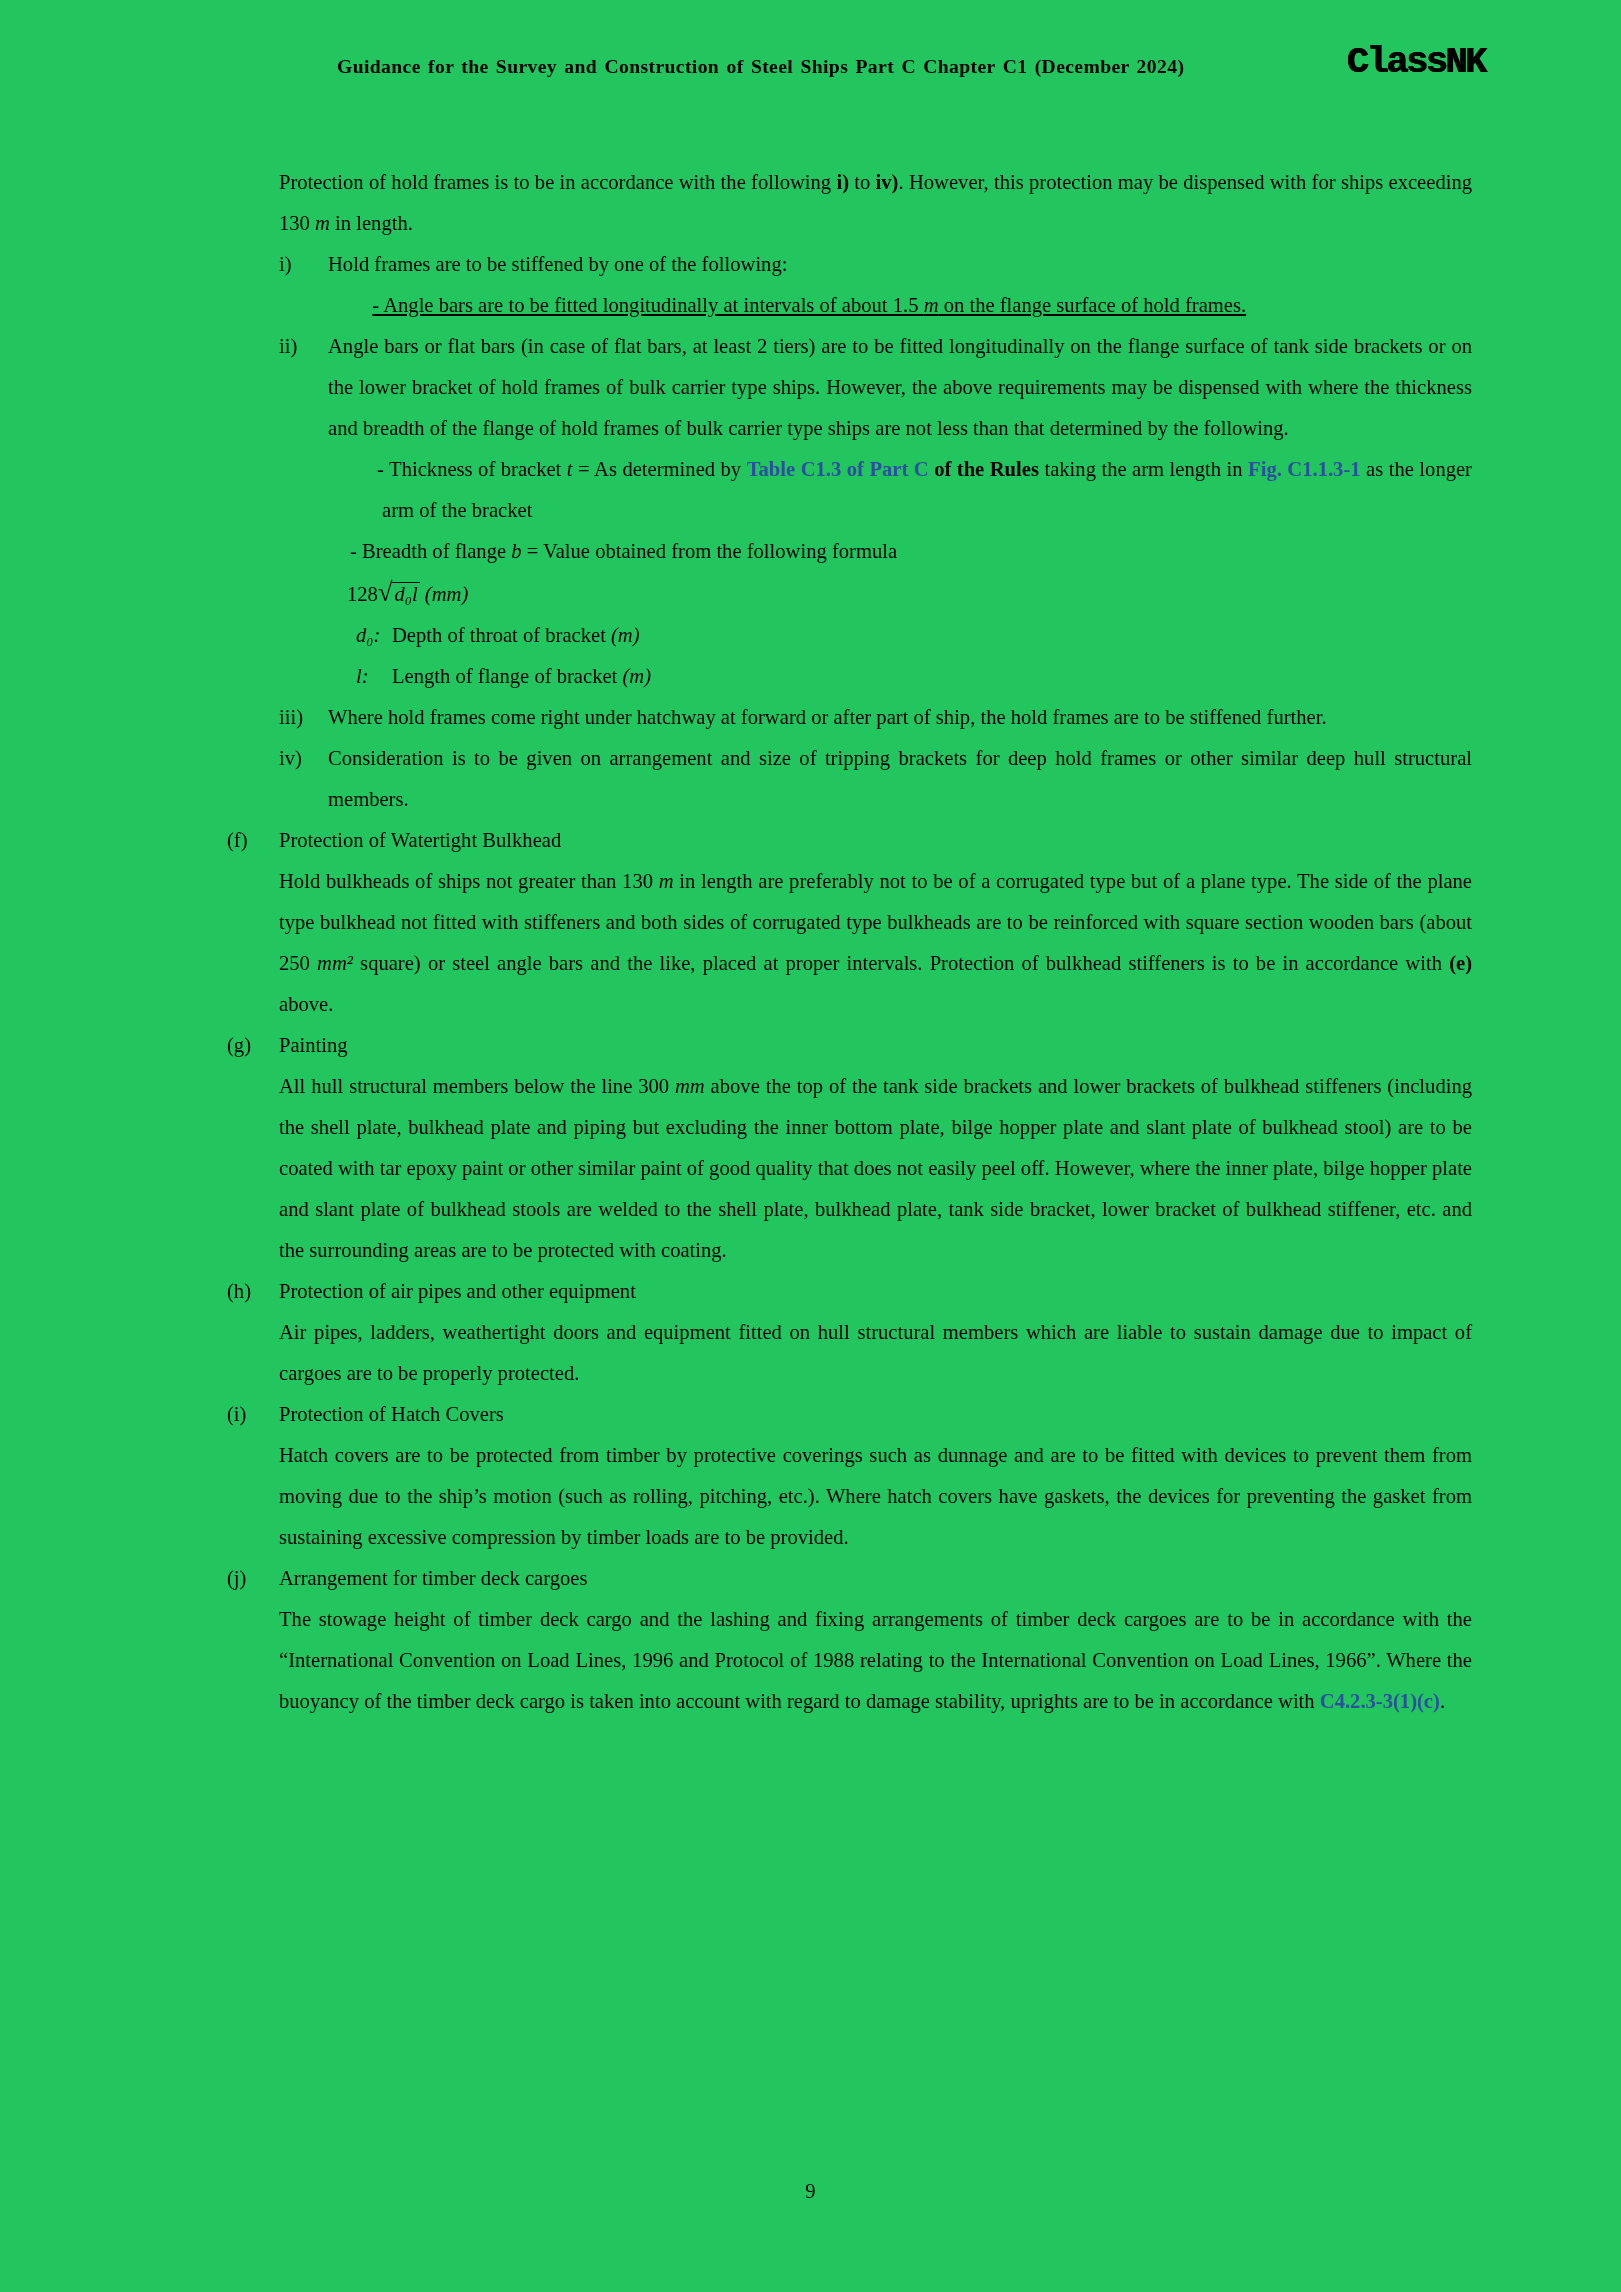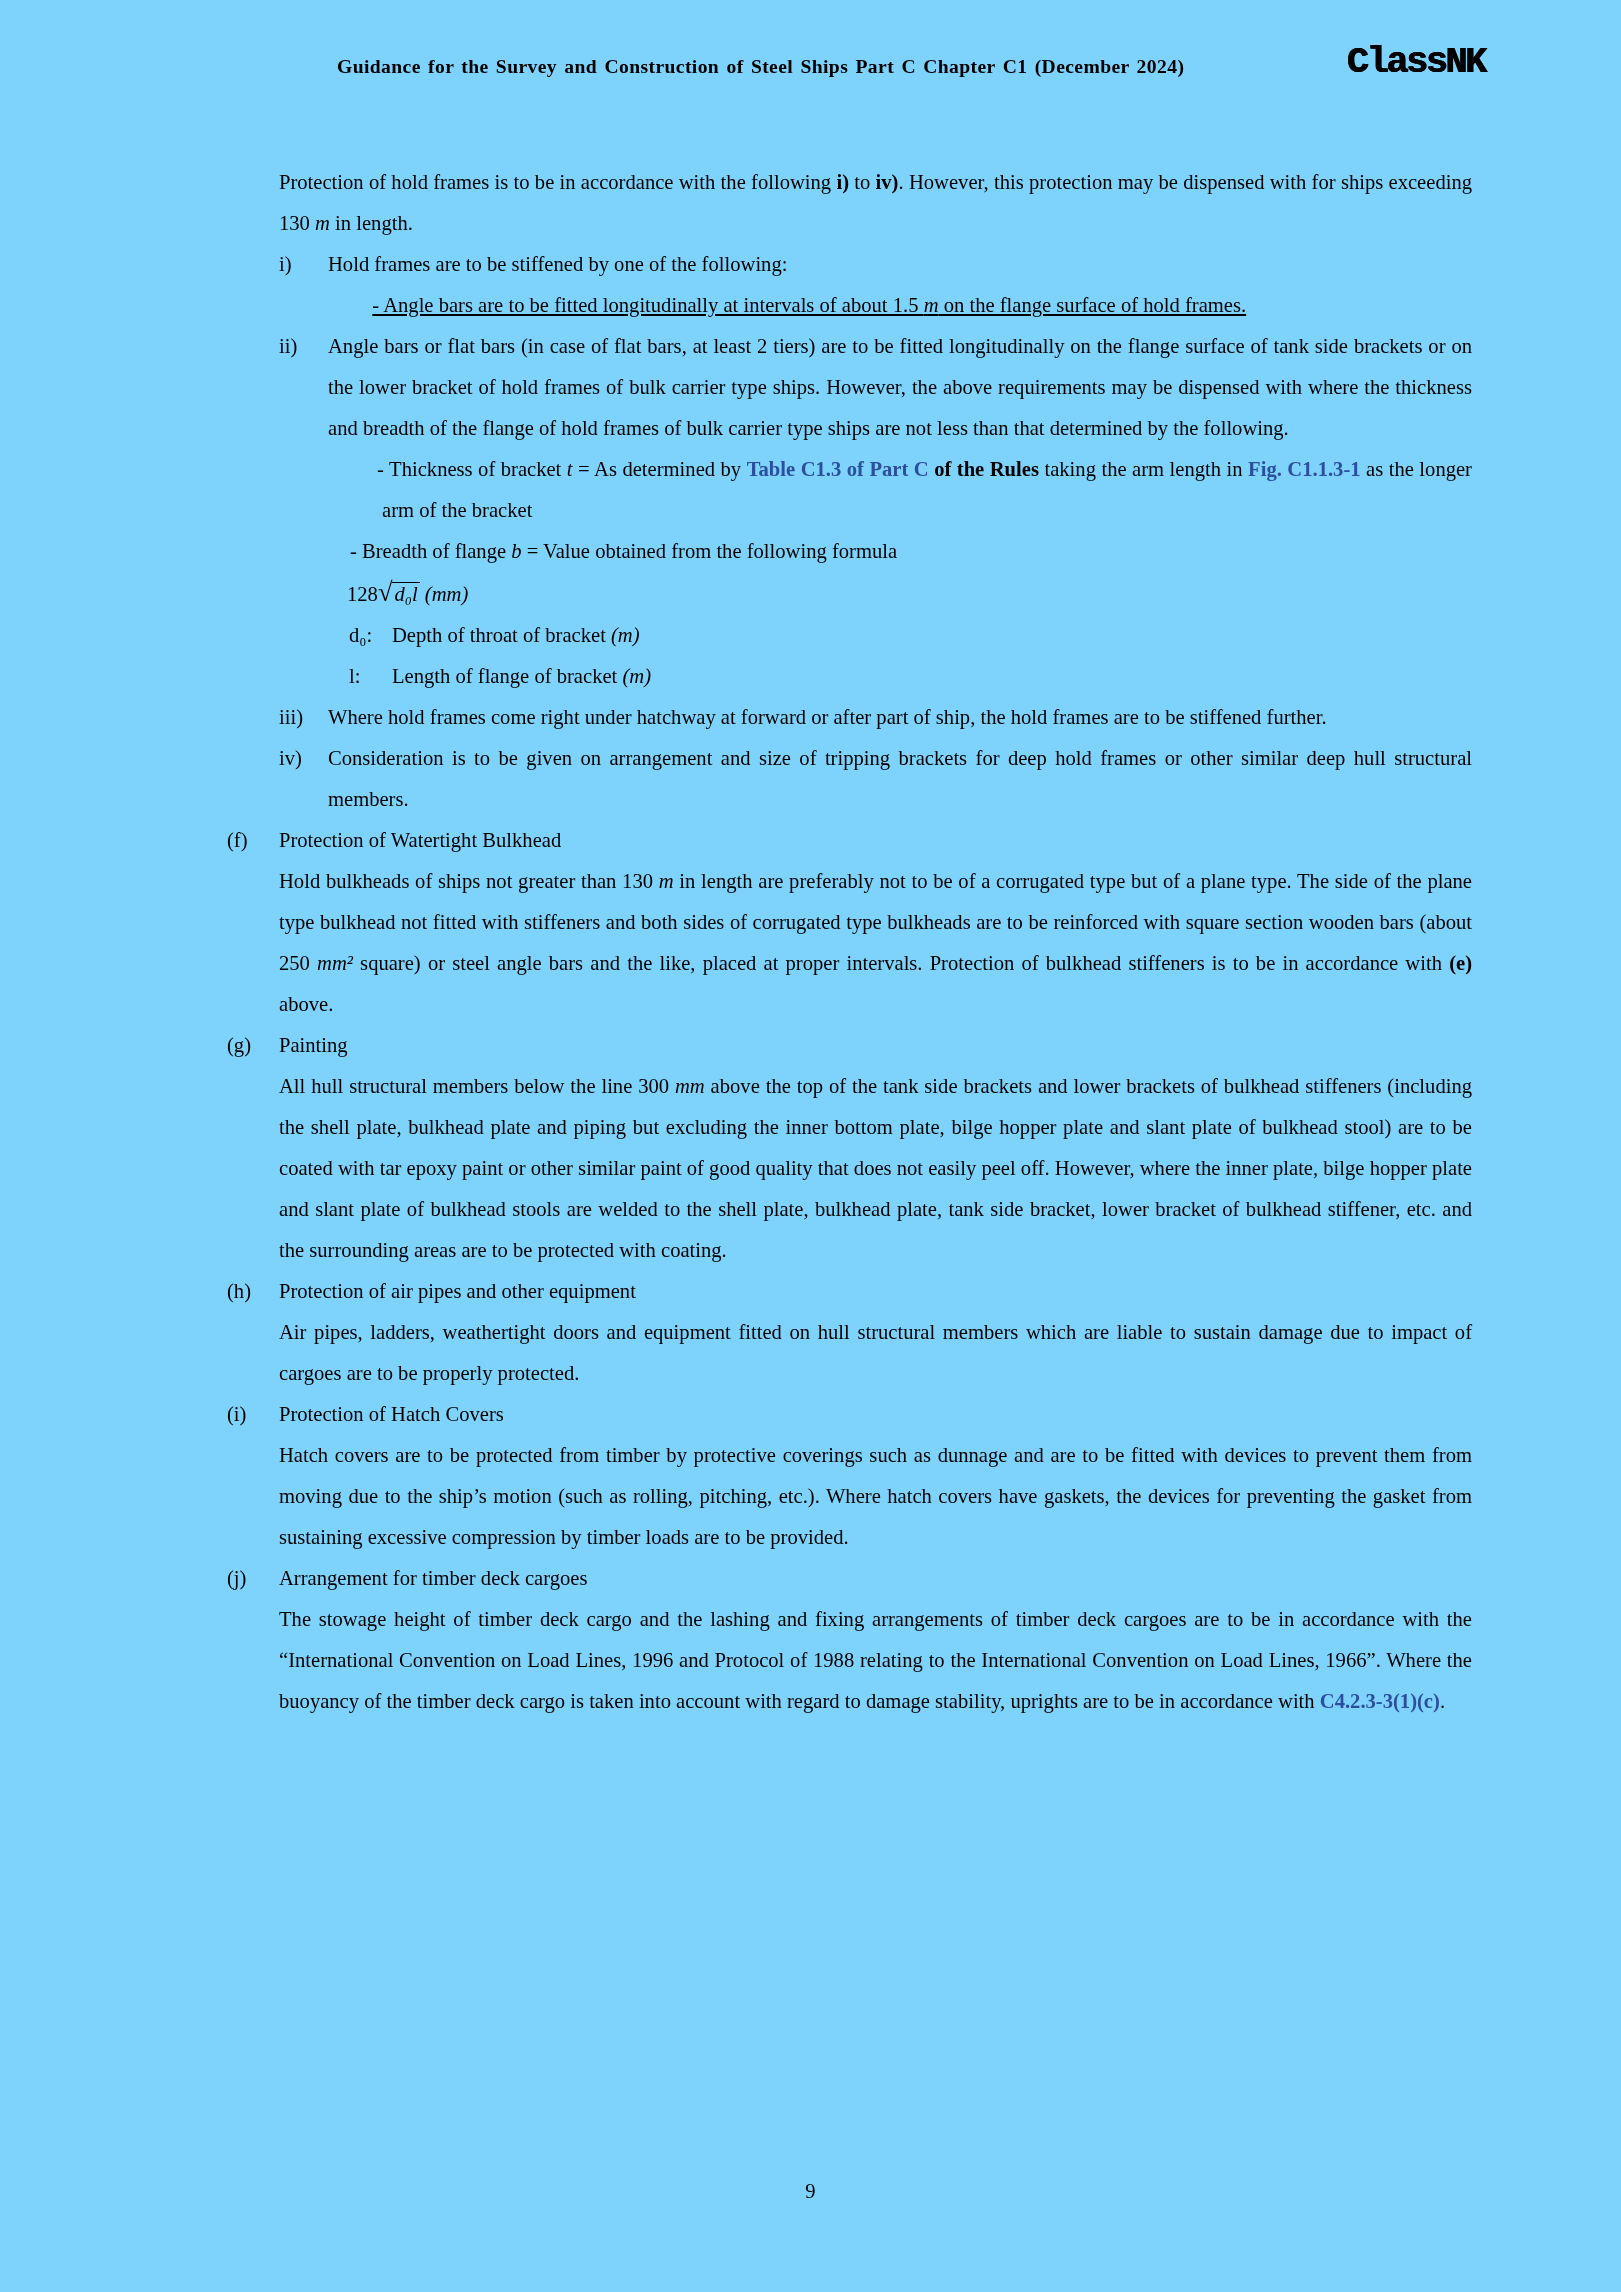--- a/index.html
+++ b/index.html
@@ -1,19 +1,19 @@
 <!DOCTYPE html>
 <html style="--link-color: #2b4f9e;"><head>
 <meta charset="utf-8">
 <style>
   html,body{margin:0;padding:0;background:#e8e8e8;}
   .page{
     position:relative;
     width:1621px;height:2293px;
-    background:#7dd3fc;
+    background:#22c55e;
     font-family:"Liberation Serif","DejaVu Serif",serif;
     color:#000;
     overflow:hidden;
   }
   .header-title{
     position:absolute;top:56px;left:337px;
     font-size:19.6px;font-weight:bold;
     letter-spacing:0.4px;word-spacing:2px;
     white-space:nowrap;
   }
@@ -33,21 +33,21 @@
   .k-para  {padding-left:52px;}
   .k-roman {padding-left:101px;}
   .k-roman > .lbl{left:52px;}
   .k-alpha {padding-left:52px;}
   .k-alpha > .lbl{left:0;}
   .k-dash1 {padding-left:123px;}
   .k-dash2 {padding-left:162px;text-indent:-16.7px;text-decoration:underline;}
   .k-dash2t{padding-left:155px;text-indent:-4.9px;}
   .k-formula{padding-left:120px;text-align:left;}
   .k-def   {padding-left:165px;text-align:left;}
-  .k-def > .lbl{left:122px;}
+  .k-def > .lbl{left:129px;font-style:italic;}
   .s-n{}
   .s-b{font-weight:bold;}
   .s-i{font-style:italic;}
   .s-l{font-weight:bold;color:var(--link-color,#2b4f9e);}
   .s-sq{font-size:26.5px;}
   .s-rad{font-style:italic;border-top:1.6px solid #000;padding:0 2px;}
   .page-num{
     position:absolute;top:2180px;left:0;width:100%;
     text-align:center;font-size:20.6px;
   }

